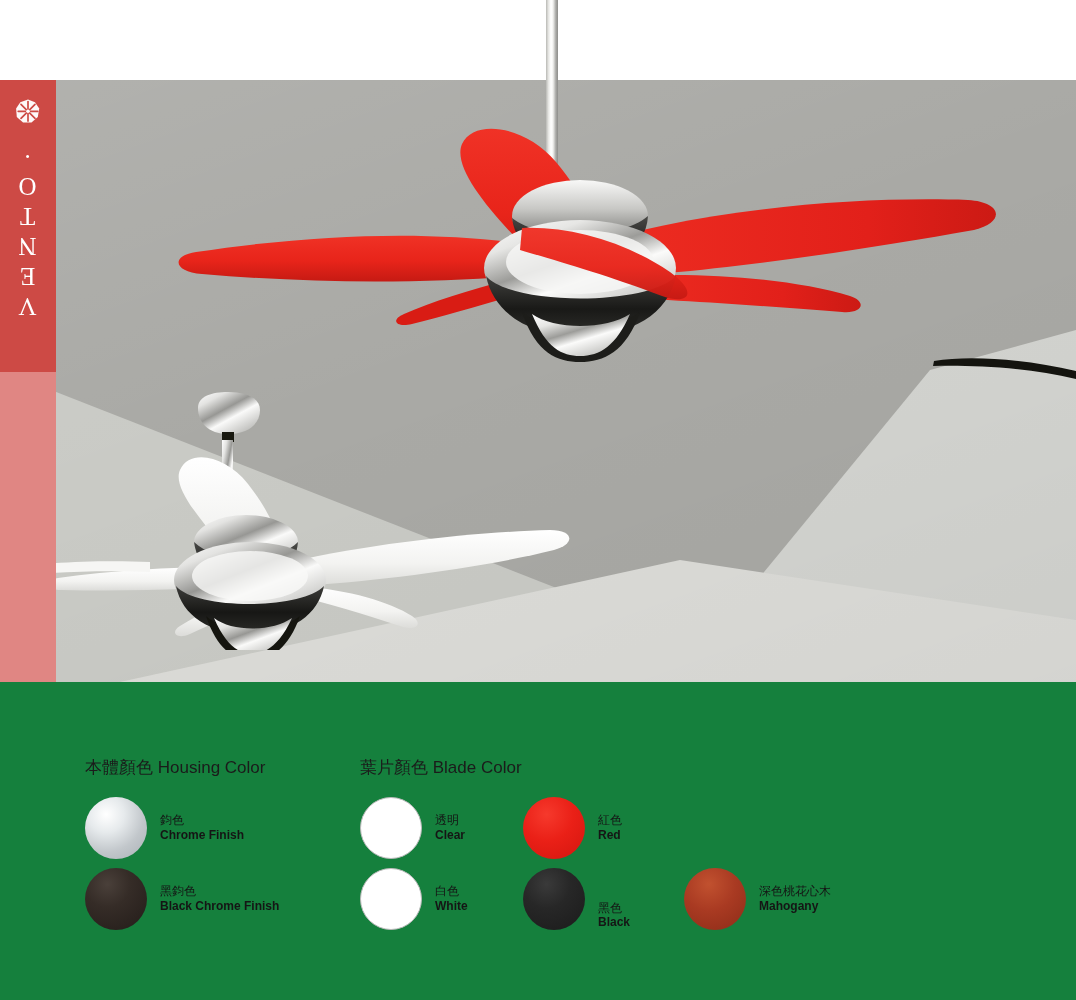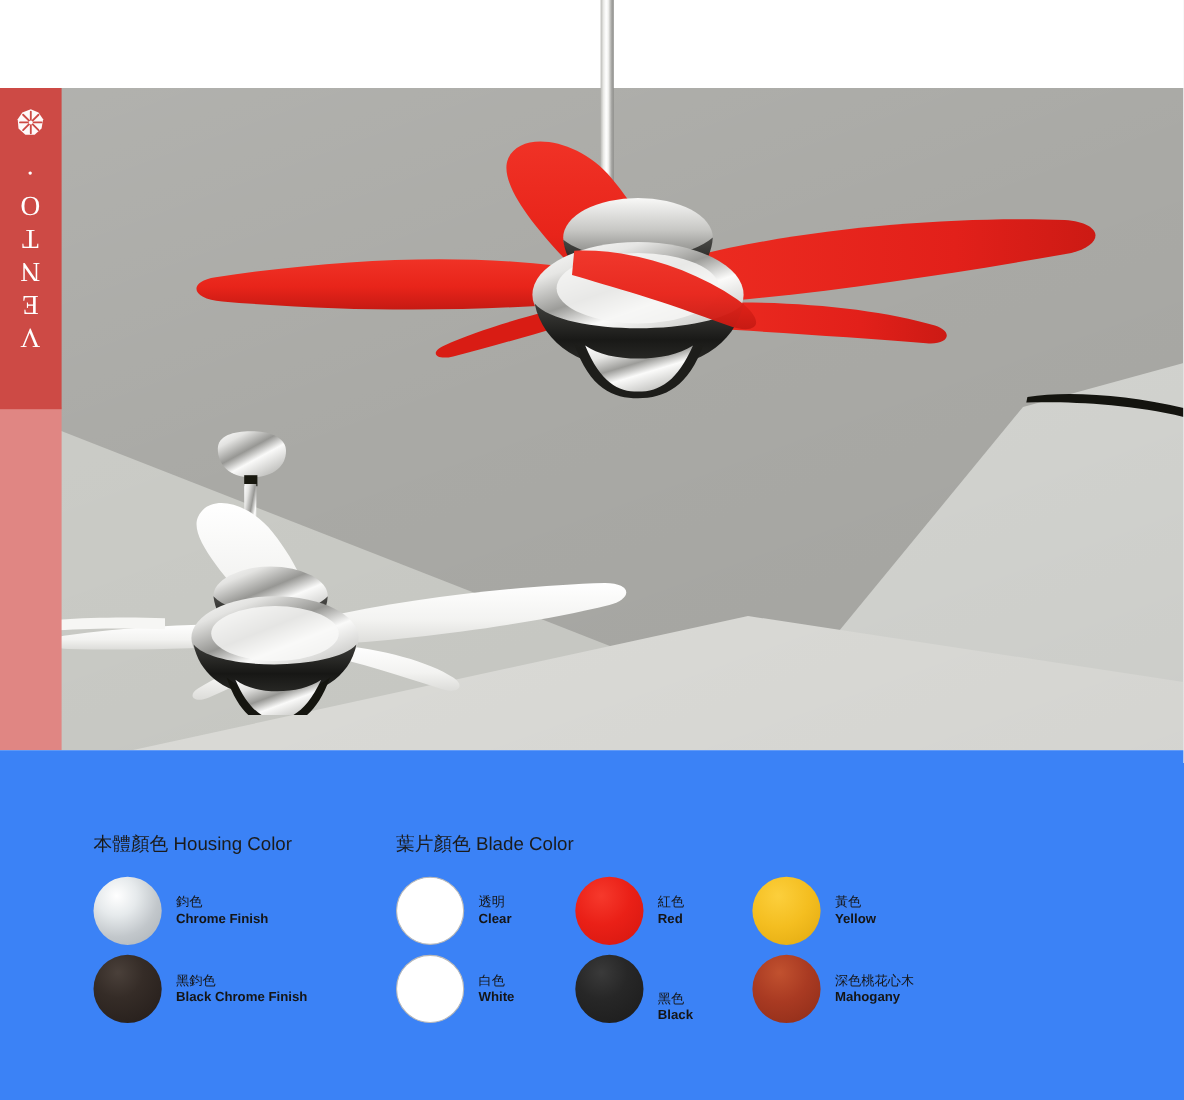--- a/index.html
+++ b/index.html
@@ -82,21 +82,21 @@
   
   .fan { position:absolute; }
 
   
   .fan-red { left:150px; top:100px; width:860px; height:290px; }
   .fan-white { left:50px; top:390px; width:560px; height:260px; }
 
   
   .legend {
     position:absolute; left:0; top:682px; width:1076px; height:318px;
-    background:#3b82f6;
+    background:#15803d;
   }
   .legend-heads { position:absolute; left:0; top:74px; width:1076px; height:26px; }
   .head {
     position:absolute; font-size:17px; color:#1b1b1b; white-space:nowrap;
     font-family:"Liberation Sans","DejaVu Sans",sans-serif;
   }
   .head-housing { left:85px; }
   .head-blade { left:360px; }
 
   .swatch-cell { position:absolute; display:flex; align-items:center; }
@@ -310,27 +310,20 @@
   </div>
 
   <div class="swatch-cell" style="left:523px; top:186px;align-items:flex-end;">
     <div class="swatch" style="background:radial-gradient(circle at 38% 26%, #3a3a3a 0%, #272727 40%, #1b1b1b 100%);"></div>
     <div class="swatch-labels">
       <div class="label-cn">黑色</div>
       <div class="label-en">Black</div>
     </div>
   </div>
 
-  <div class="swatch-cell" style="left:684px; top:115px;">
-    <div class="swatch" style="background:radial-gradient(circle at 38% 28%, #fccf3c 0%, #f4be20 48%, #e0a80f 100%);"></div>
-    <div class="swatch-labels">
-      <div class="label-cn">黃色</div>
-      <div class="label-en">Yellow</div>
-    </div>
-  </div>
 
   <div class="swatch-cell" style="left:684px; top:186px;">
     <div class="swatch" style="background:radial-gradient(circle at 40% 26%, #c1512f 0%, #a93a22 45%, #8d2c18 100%);"></div>
     <div class="swatch-labels">
       <div class="label-cn">深色桃花心木</div>
       <div class="label-en">Mahogany</div>
     </div>
   </div>
 
 </div>

